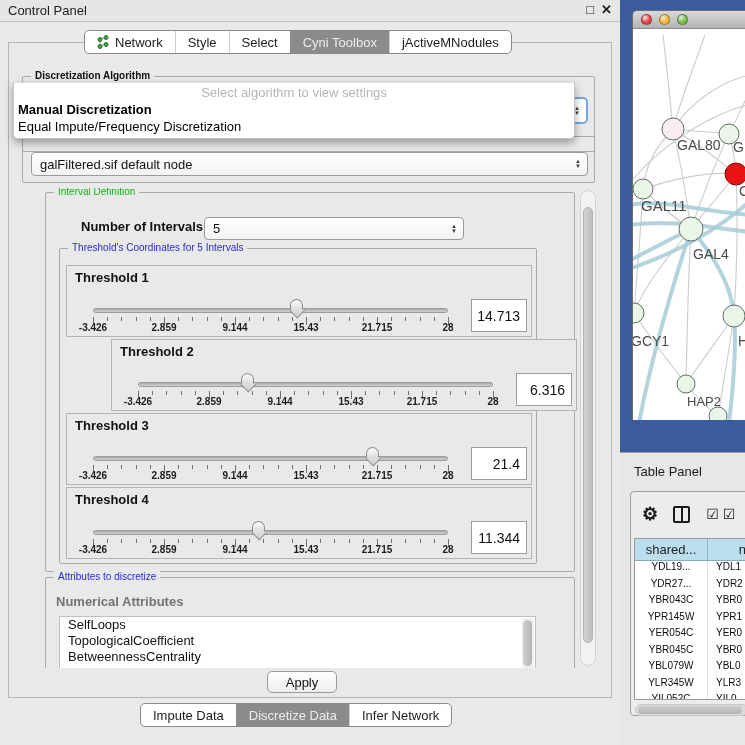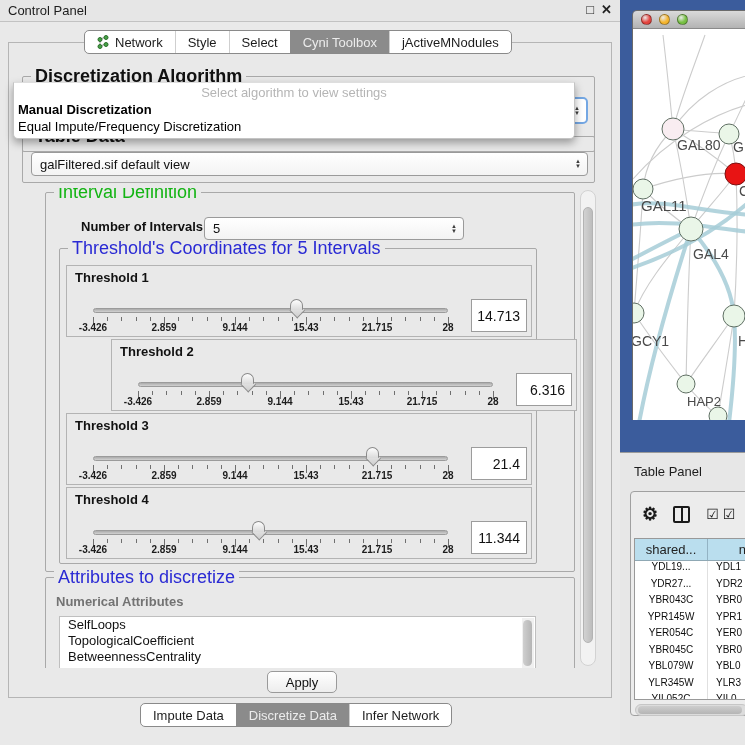--- a/index.html
+++ b/index.html
@@ -20,21 +20,21 @@
   .tabbar{position:absolute;display:flex;background:#fff;border:1px solid #8a8a8a;border-radius:5px;overflow:hidden;height:24px;z-index:20;}
   #top-tabbar{left:84px;top:30px;}
   #bottom-tabbar{left:140px;top:703px;}
   .tab{display:flex;align-items:center;padding:0 12px;font-size:13px;color:#1c1c1c;white-space:nowrap;border-left:1px solid #cfcfcf;}
   .tab:first-child{border-left:none;}
   .tab.selected{background:#8b8b8b;color:#ececec;border-left-color:#8b8b8b;}
   .tab .ticon{margin-right:6px;display:inline-flex;}
 
   
   .group{position:absolute;border:1px solid #a9a9a9;border-radius:2px;}
-  .group>.glabel{position:absolute;top:-8px;left:8px;background:#e9e9e9;padding:0 4px;font-size:18px;line-height:14px;white-space:nowrap;}
+  .group>.glabel{position:absolute;top:-8px;left:8px;background:#e9e9e9;padding:0 4px;font-size:10px;line-height:14px;white-space:nowrap;}
   .glabel.black{color:#111;font-weight:bold;}
   .glabel.green{color:#13b413;}
   .glabel.blue{color:#2a2ad4;}
 
   
   .combo{position:absolute;display:flex;align-items:center;background:linear-gradient(#ffffff,#f3f3f3);border:1px solid #9a9a9a;border-radius:4px;font-size:13px;color:#111;padding-left:8px;overflow:hidden;}
   .combo .cval{flex:1;white-space:nowrap;overflow:hidden;}
   .combo .stepper{width:18px;align-self:stretch;display:flex;flex-direction:column;align-items:center;justify-content:center;color:#3c3c3c;}
   .combo .stepper span{font-size:6px;line-height:5px;}
   #alg-combo{border:2px solid #74a7e3;border-radius:5px;background:#fff;}
@@ -149,21 +149,21 @@
         <span class="stepper">
             <span>▲</span>
             <span>▼</span>
           </span>
       </div>
     </div>
 
     <div class="group" style="left:22px;top:136px;width:573px;height:47px;">
       <span class="glabel black">Table Data</span>
       <div class="combo" style="left:8px;top:15px;width:557px;height:24px;">
-        <span class="cval">galFiltered.sif default view</span>
+        <span class="cval">galFiltered.sif default node</span>
         <span class="stepper">
             <span>▲</span>
             <span>▼</span>
           </span>
       </div>
     </div>
 
     <div id="scrollpane">
 
       <div class="group" style="left:23px;top:4px;width:530px;height:380px;">

